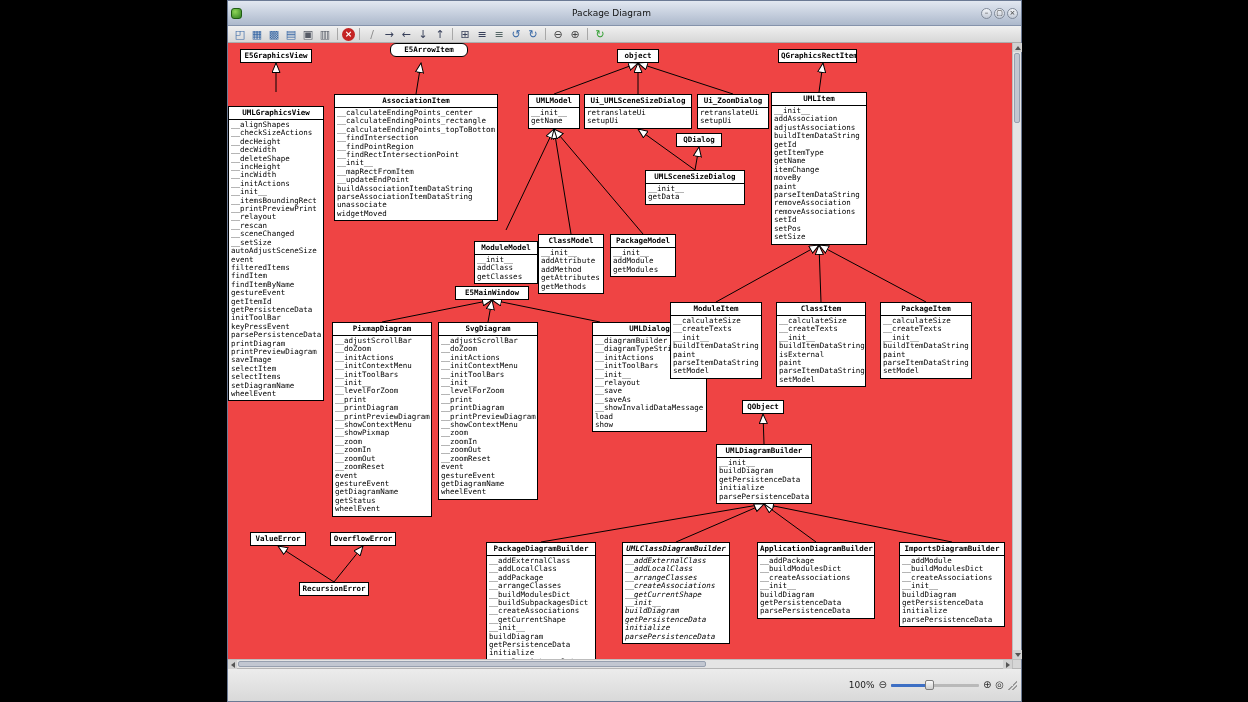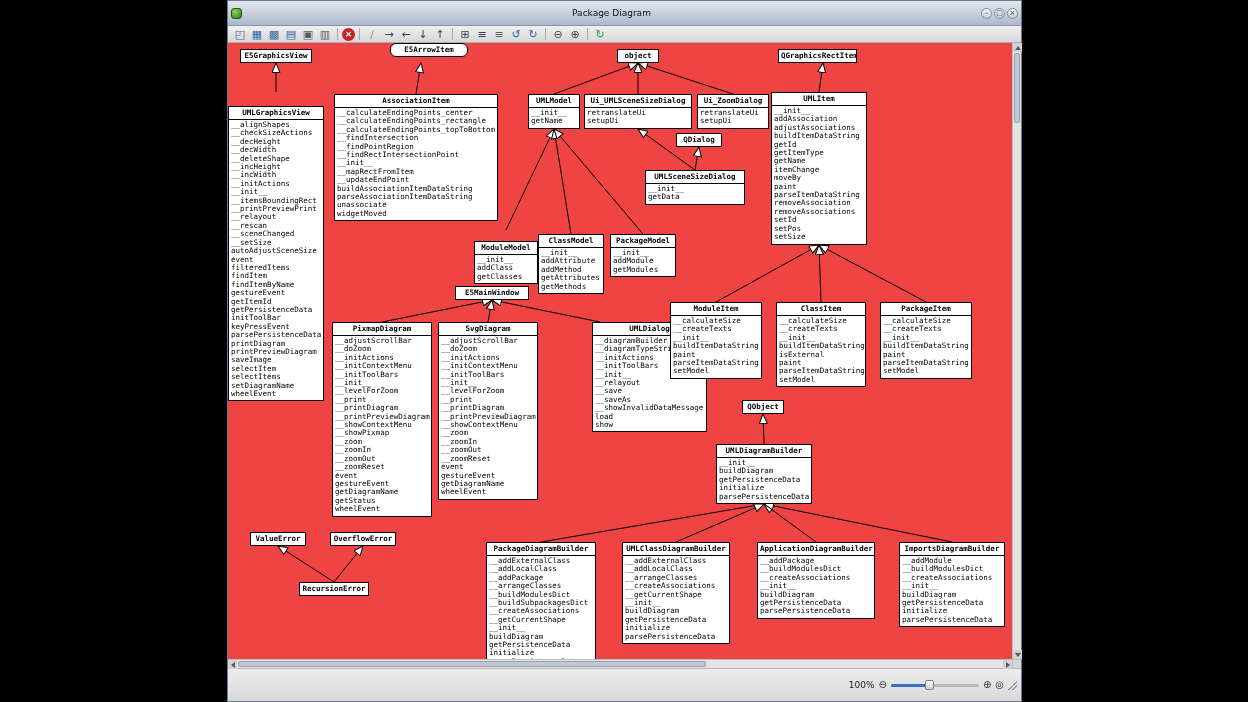--- a/index.html
+++ b/index.html
@@ -436,21 +436,21 @@
               <div>__buildSubpackagesDict</div>
               <div>__createAssociations</div>
               <div>__getCurrentShape</div>
               <div>__init__</div>
               <div>buildDiagram</div>
               <div>getPersistenceData</div>
               <div>initialize</div>
               <div>parsePersistenceData</div>
             </div>
           </div>
-          <div class="uml-box" style="left: 394px; top: 499px; width: 108px;">
+          <div class="uml-box" style="left: 394px; top: 499px; width: 108px; font-style: italic;">
             <div class="uml-title">UMLClassDiagramBuilder</div>
             <div class="uml-methods">
               <div>__addExternalClass</div>
               <div>__addLocalClass</div>
               <div>__arrangeClasses</div>
               <div>__createAssociations</div>
               <div>__getCurrentShape</div>
               <div>__init__</div>
               <div>buildDiagram</div>
               <div>getPersistenceData</div>

